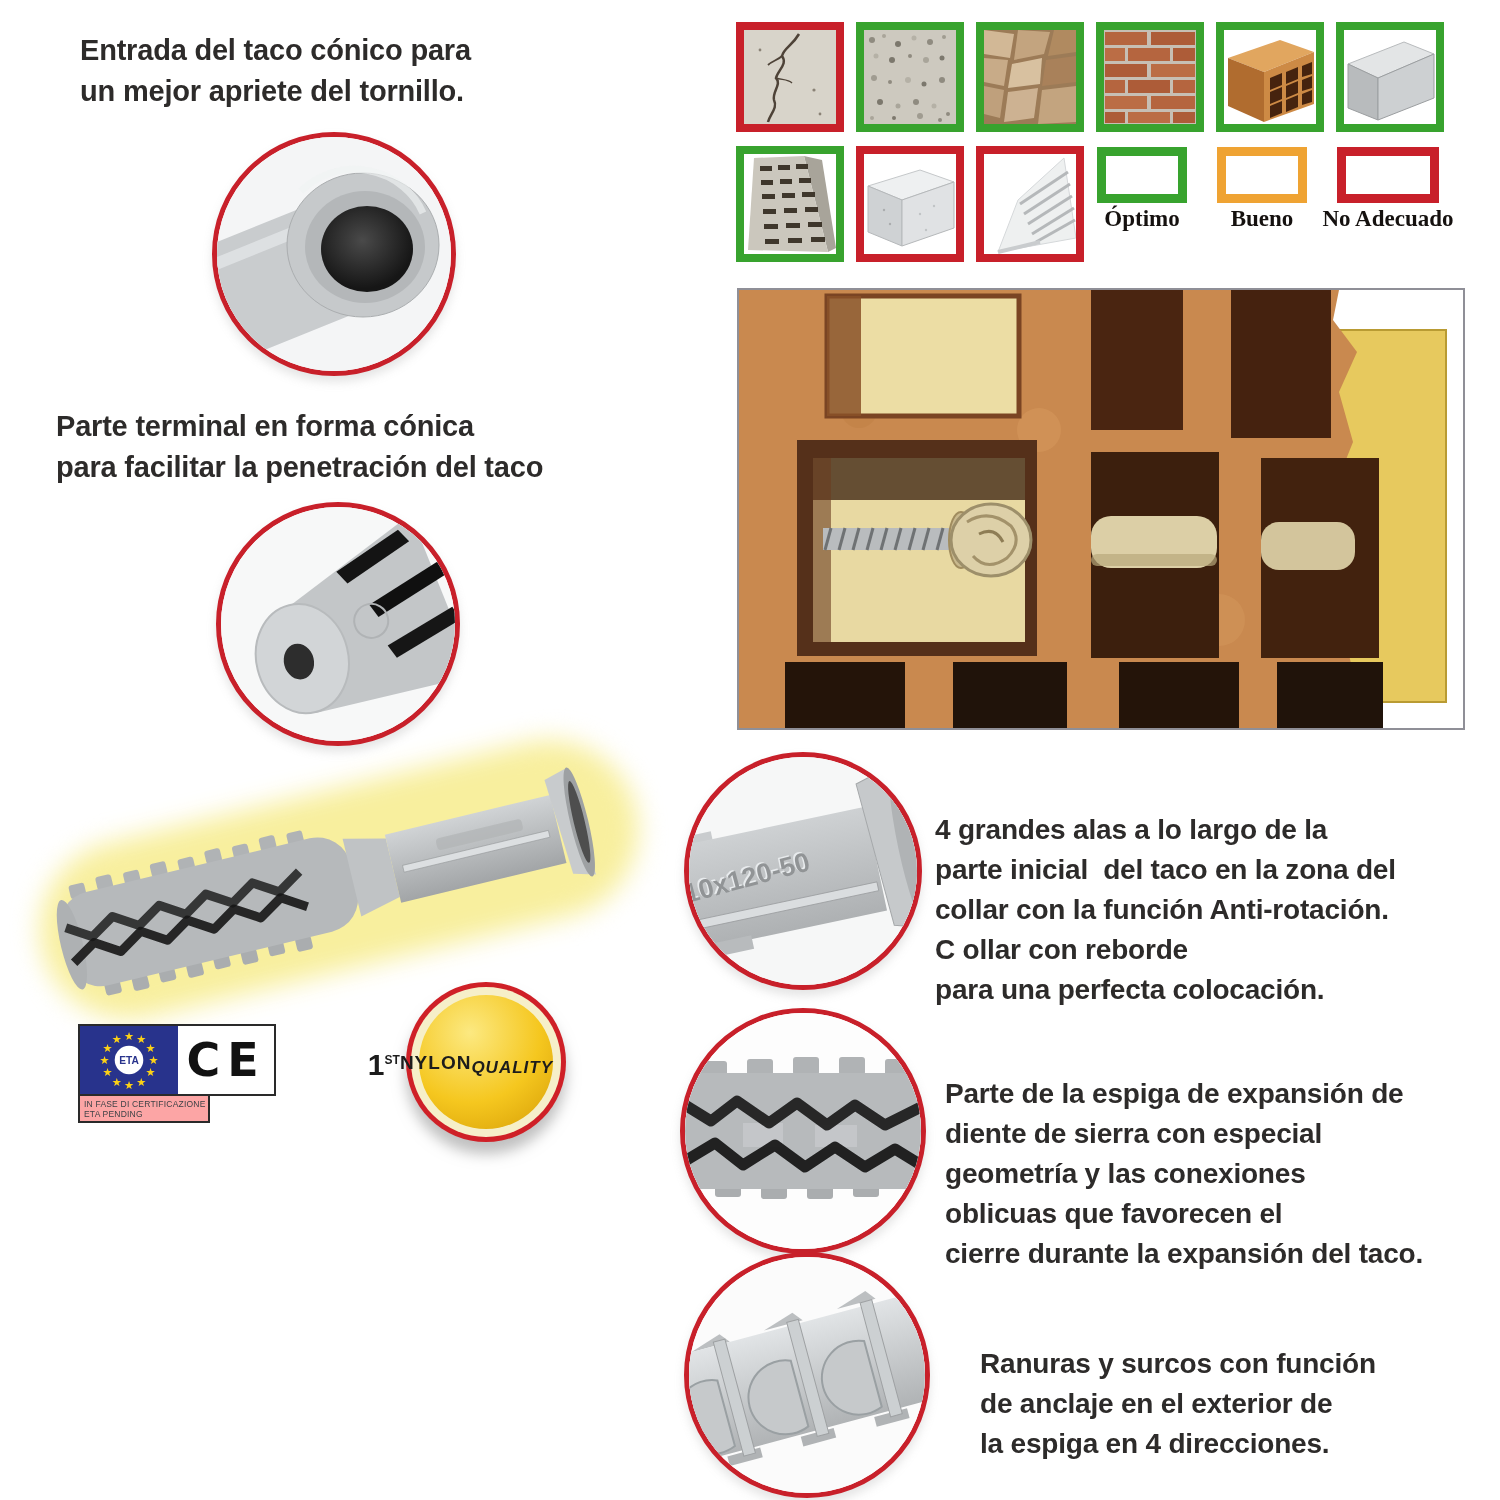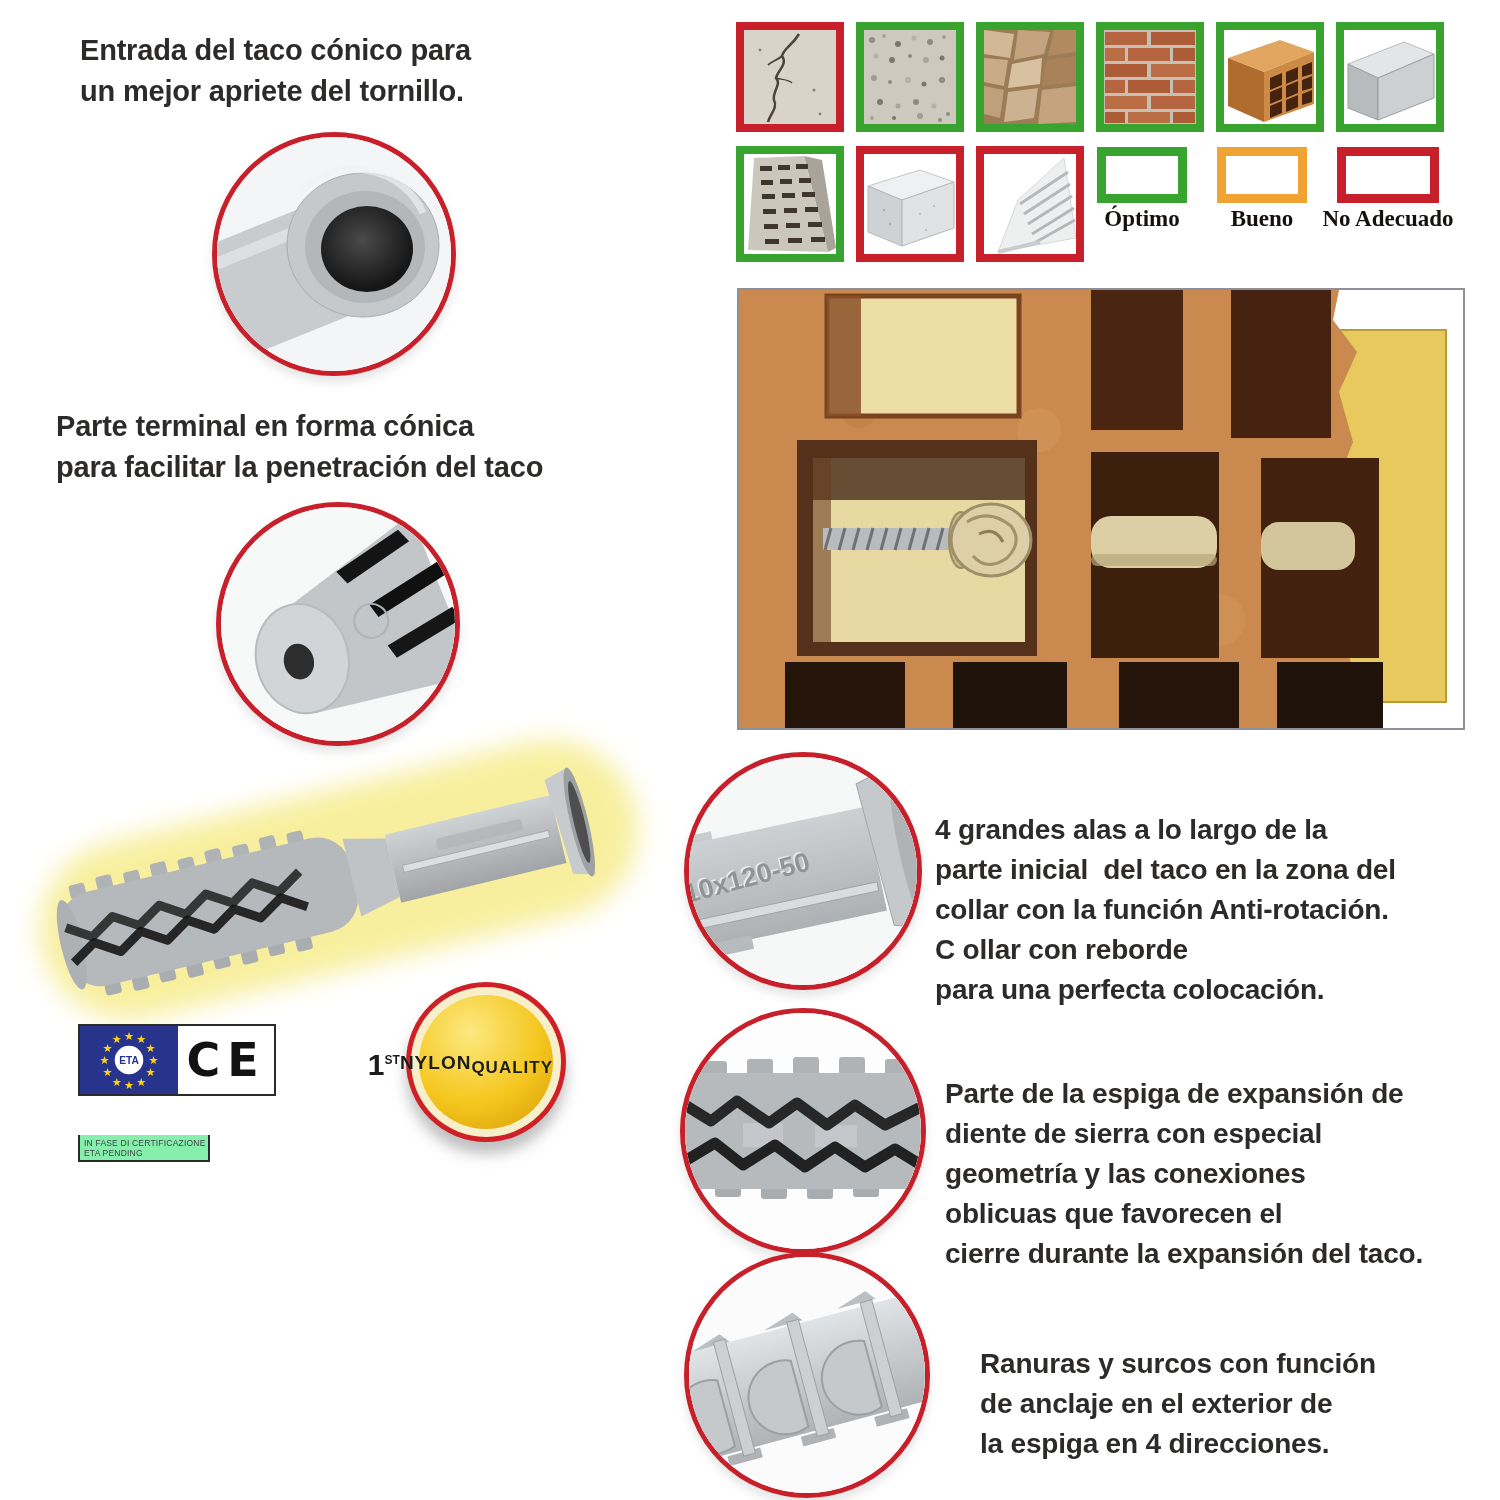--- a/index.html
+++ b/index.html
@@ -35,34 +35,34 @@
   .plug-glow{position:absolute;left:-16px;top:-4px;width:610px;height:178px;border-radius:95px;
              background:#f8ef9e;filter:blur(13px);}
   .plug-rot svg{position:absolute;left:0;top:0;width:600px;height:172px;}
   .ce-logo{position:absolute;left:78px;top:1024px;width:198px;}
   .ce-top{display:flex;border:2px solid #2a2a2a;height:68px;background:#fff;}
   .ce-blue{width:98px;height:100%;background:#28338c;}
   .ce-blue svg{width:100%;height:100%;display:block;}
   .ce-mark{flex:1;display:flex;align-items:center;justify-content:center;
            font-family:"DejaVu Sans",sans-serif;font-weight:bold;font-size:46px;
            letter-spacing:7px;color:#121212;}
-  .ce-caption{width:132px;border:2px solid #2a2a2a;border-top:none;background:#86efac;
-              padding:3px 4px 2px 4px;box-sizing:border-box;margin-top:39px;}
+  .ce-caption{width:132px;border:2px solid #2a2a2a;border-top:none;background:#fca5a5;
+              padding:3px 4px 2px 4px;box-sizing:border-box;}
   .ce-caption div{font-size:8.5px;line-height:10px;color:#3e4246;letter-spacing:.2px;white-space:nowrap;}
   .badge{position:absolute;left:406px;top:982px;width:160px;height:160px;border-radius:50%;
          background:#cf2027;box-shadow:0 12px 14px rgba(130,130,130,.5);}
   .badge-cream{position:absolute;inset:5px;border-radius:50%;background:#f6efc9;}
   .badge-gold{position:absolute;inset:13px;border-radius:50%;
               background:radial-gradient(circle at 38% 28%, #fce981, #f5c71f 55%, #d9a108 95%);
               display:flex;align-items:center;justify-content:flex-end;
               color:#1c1c1c;text-align:center;}
   .badge-rank{font-size:30px;font-weight:bold;line-height:26px;}
   .badge-rank sup{font-size:12px;}
   .badge-nylon{font-size:19px;font-weight:bold;letter-spacing:1px;margin-top:1px;}
-  .badge-quality{font-size:17px;font-weight:bold;letter-spacing:1px;margin-top:12px;}
+  .badge-quality{font-size:17px;font-weight:bold;letter-spacing:1px;margin-top:12px;font-style:italic;}
   .badge svg{margin-top:2px;}
 </style>
 </head>
 <body>
 
 <div class="canvas">
 
   <div class="callout big" style="left:80px;top:30px;width:520px;">Entrada del taco cónico para
 un mejor apriete del tornillo.</div>
 

